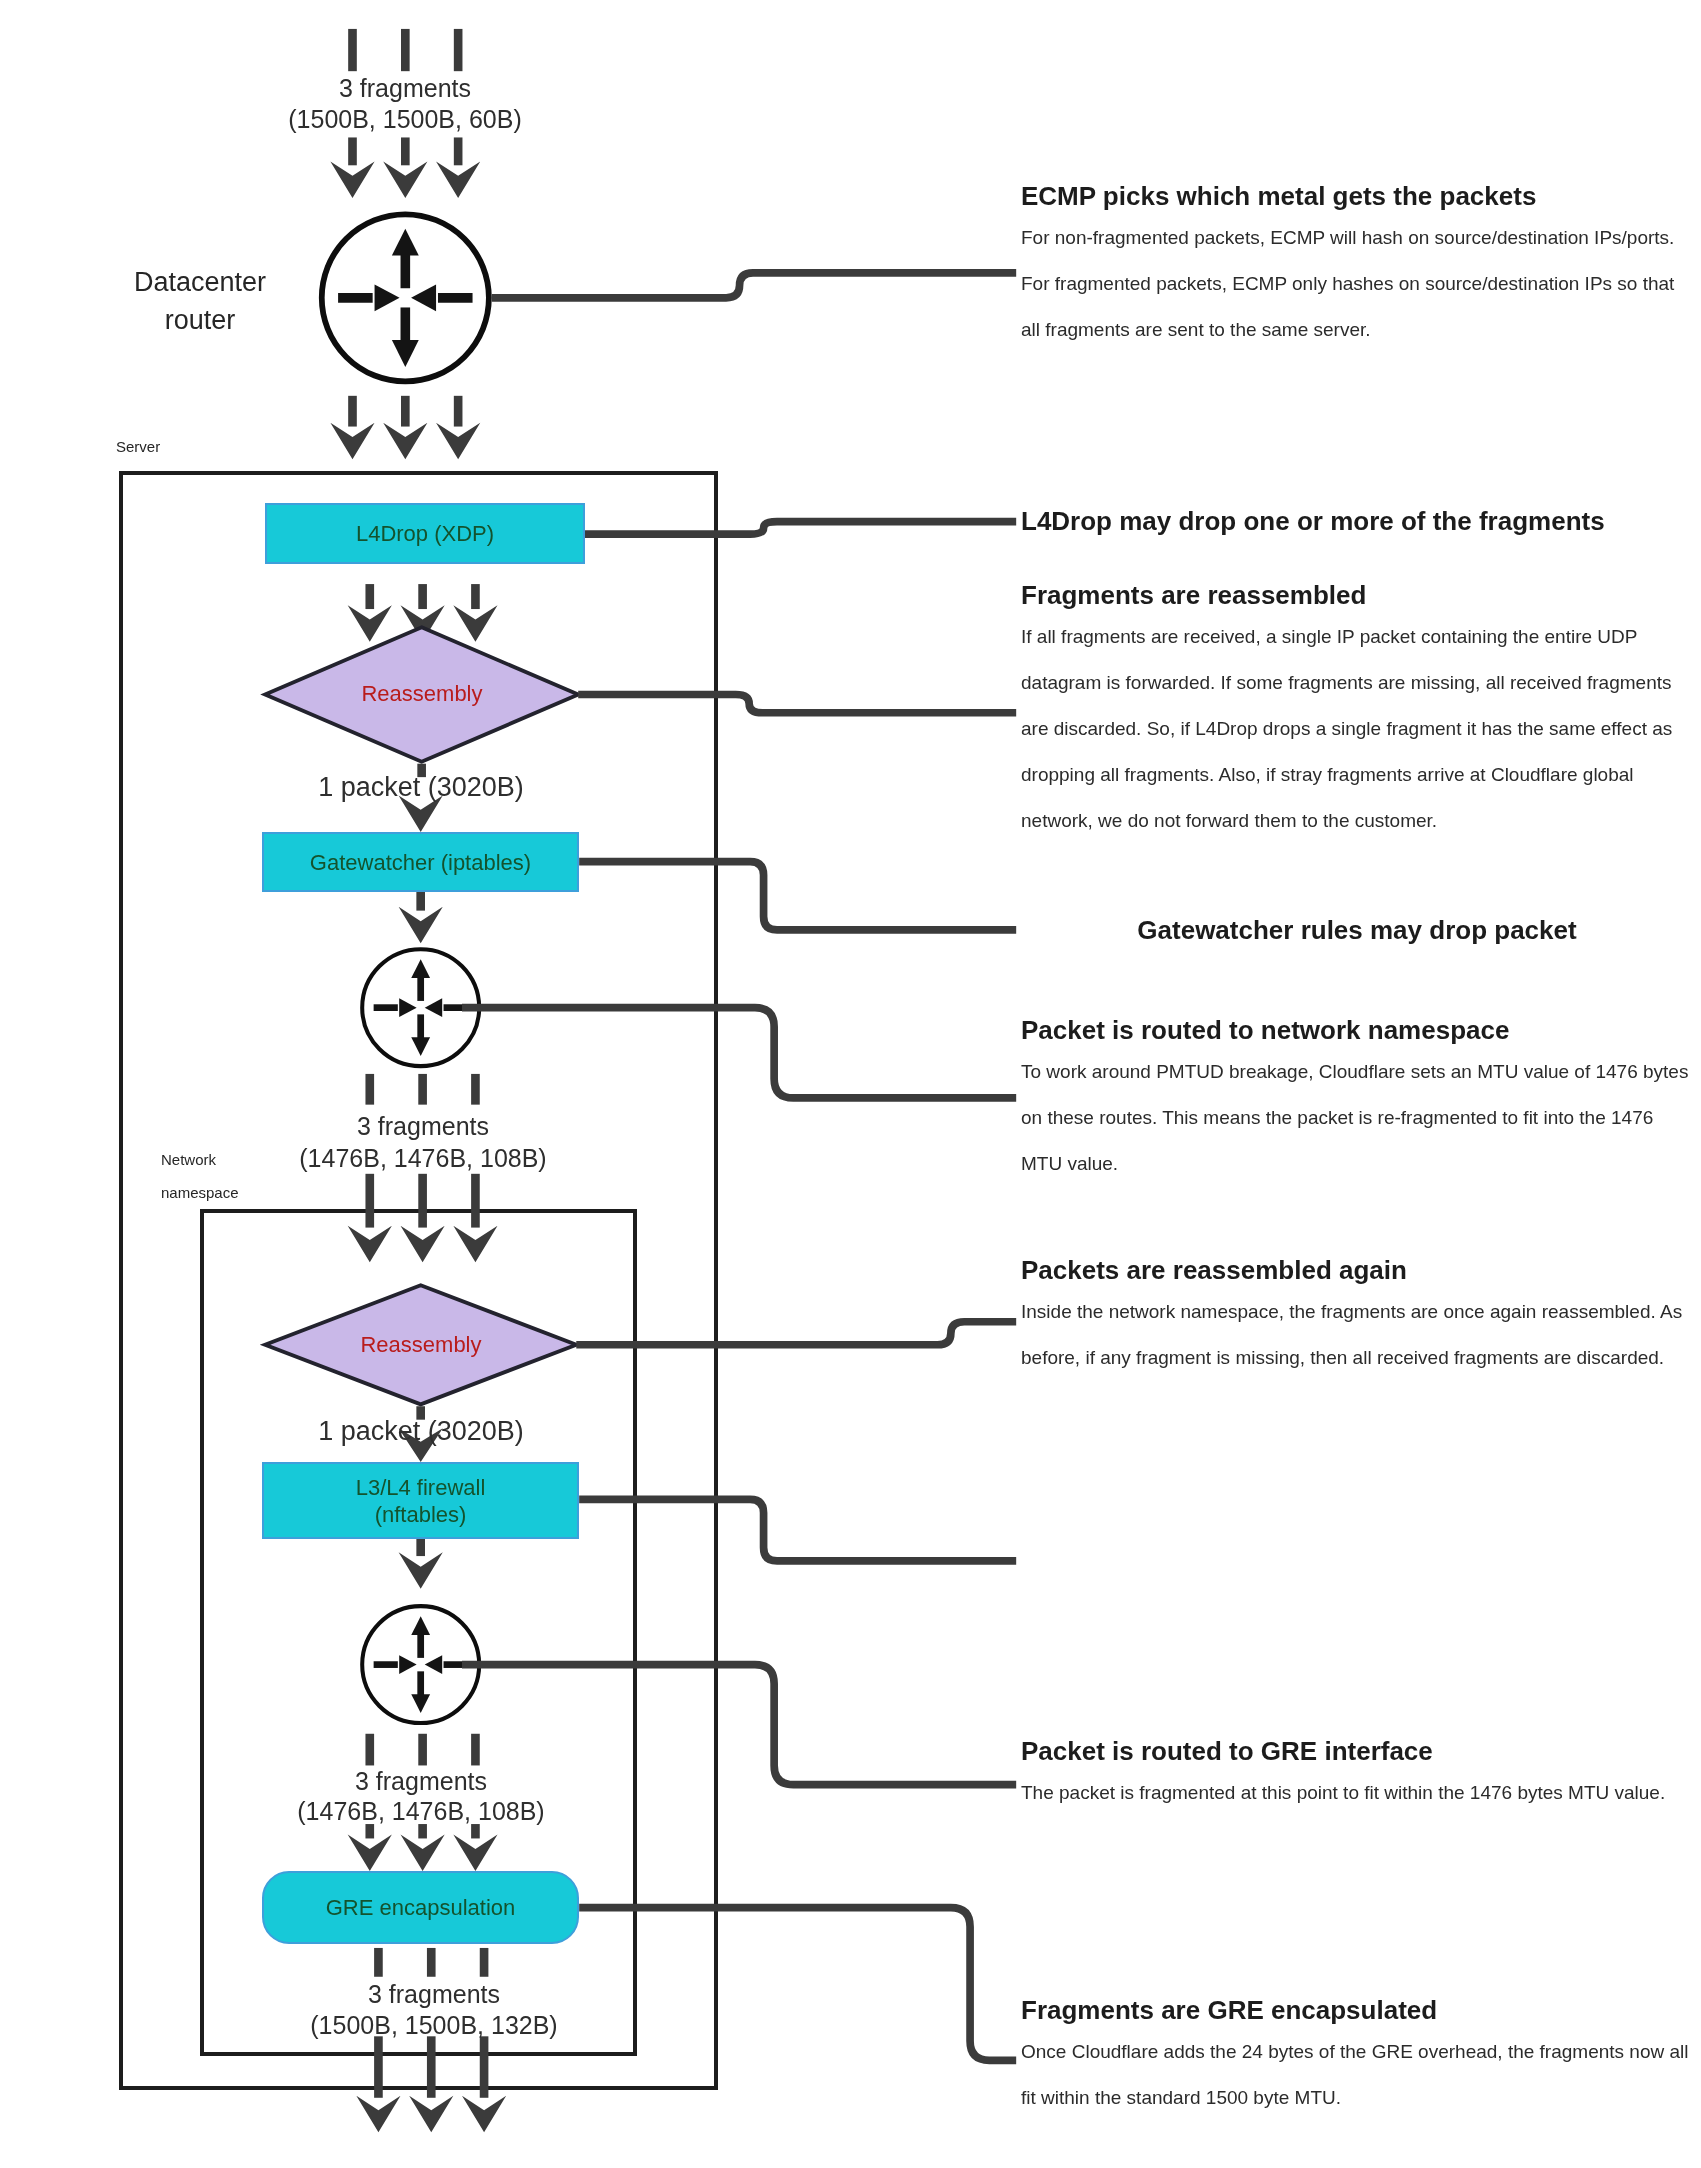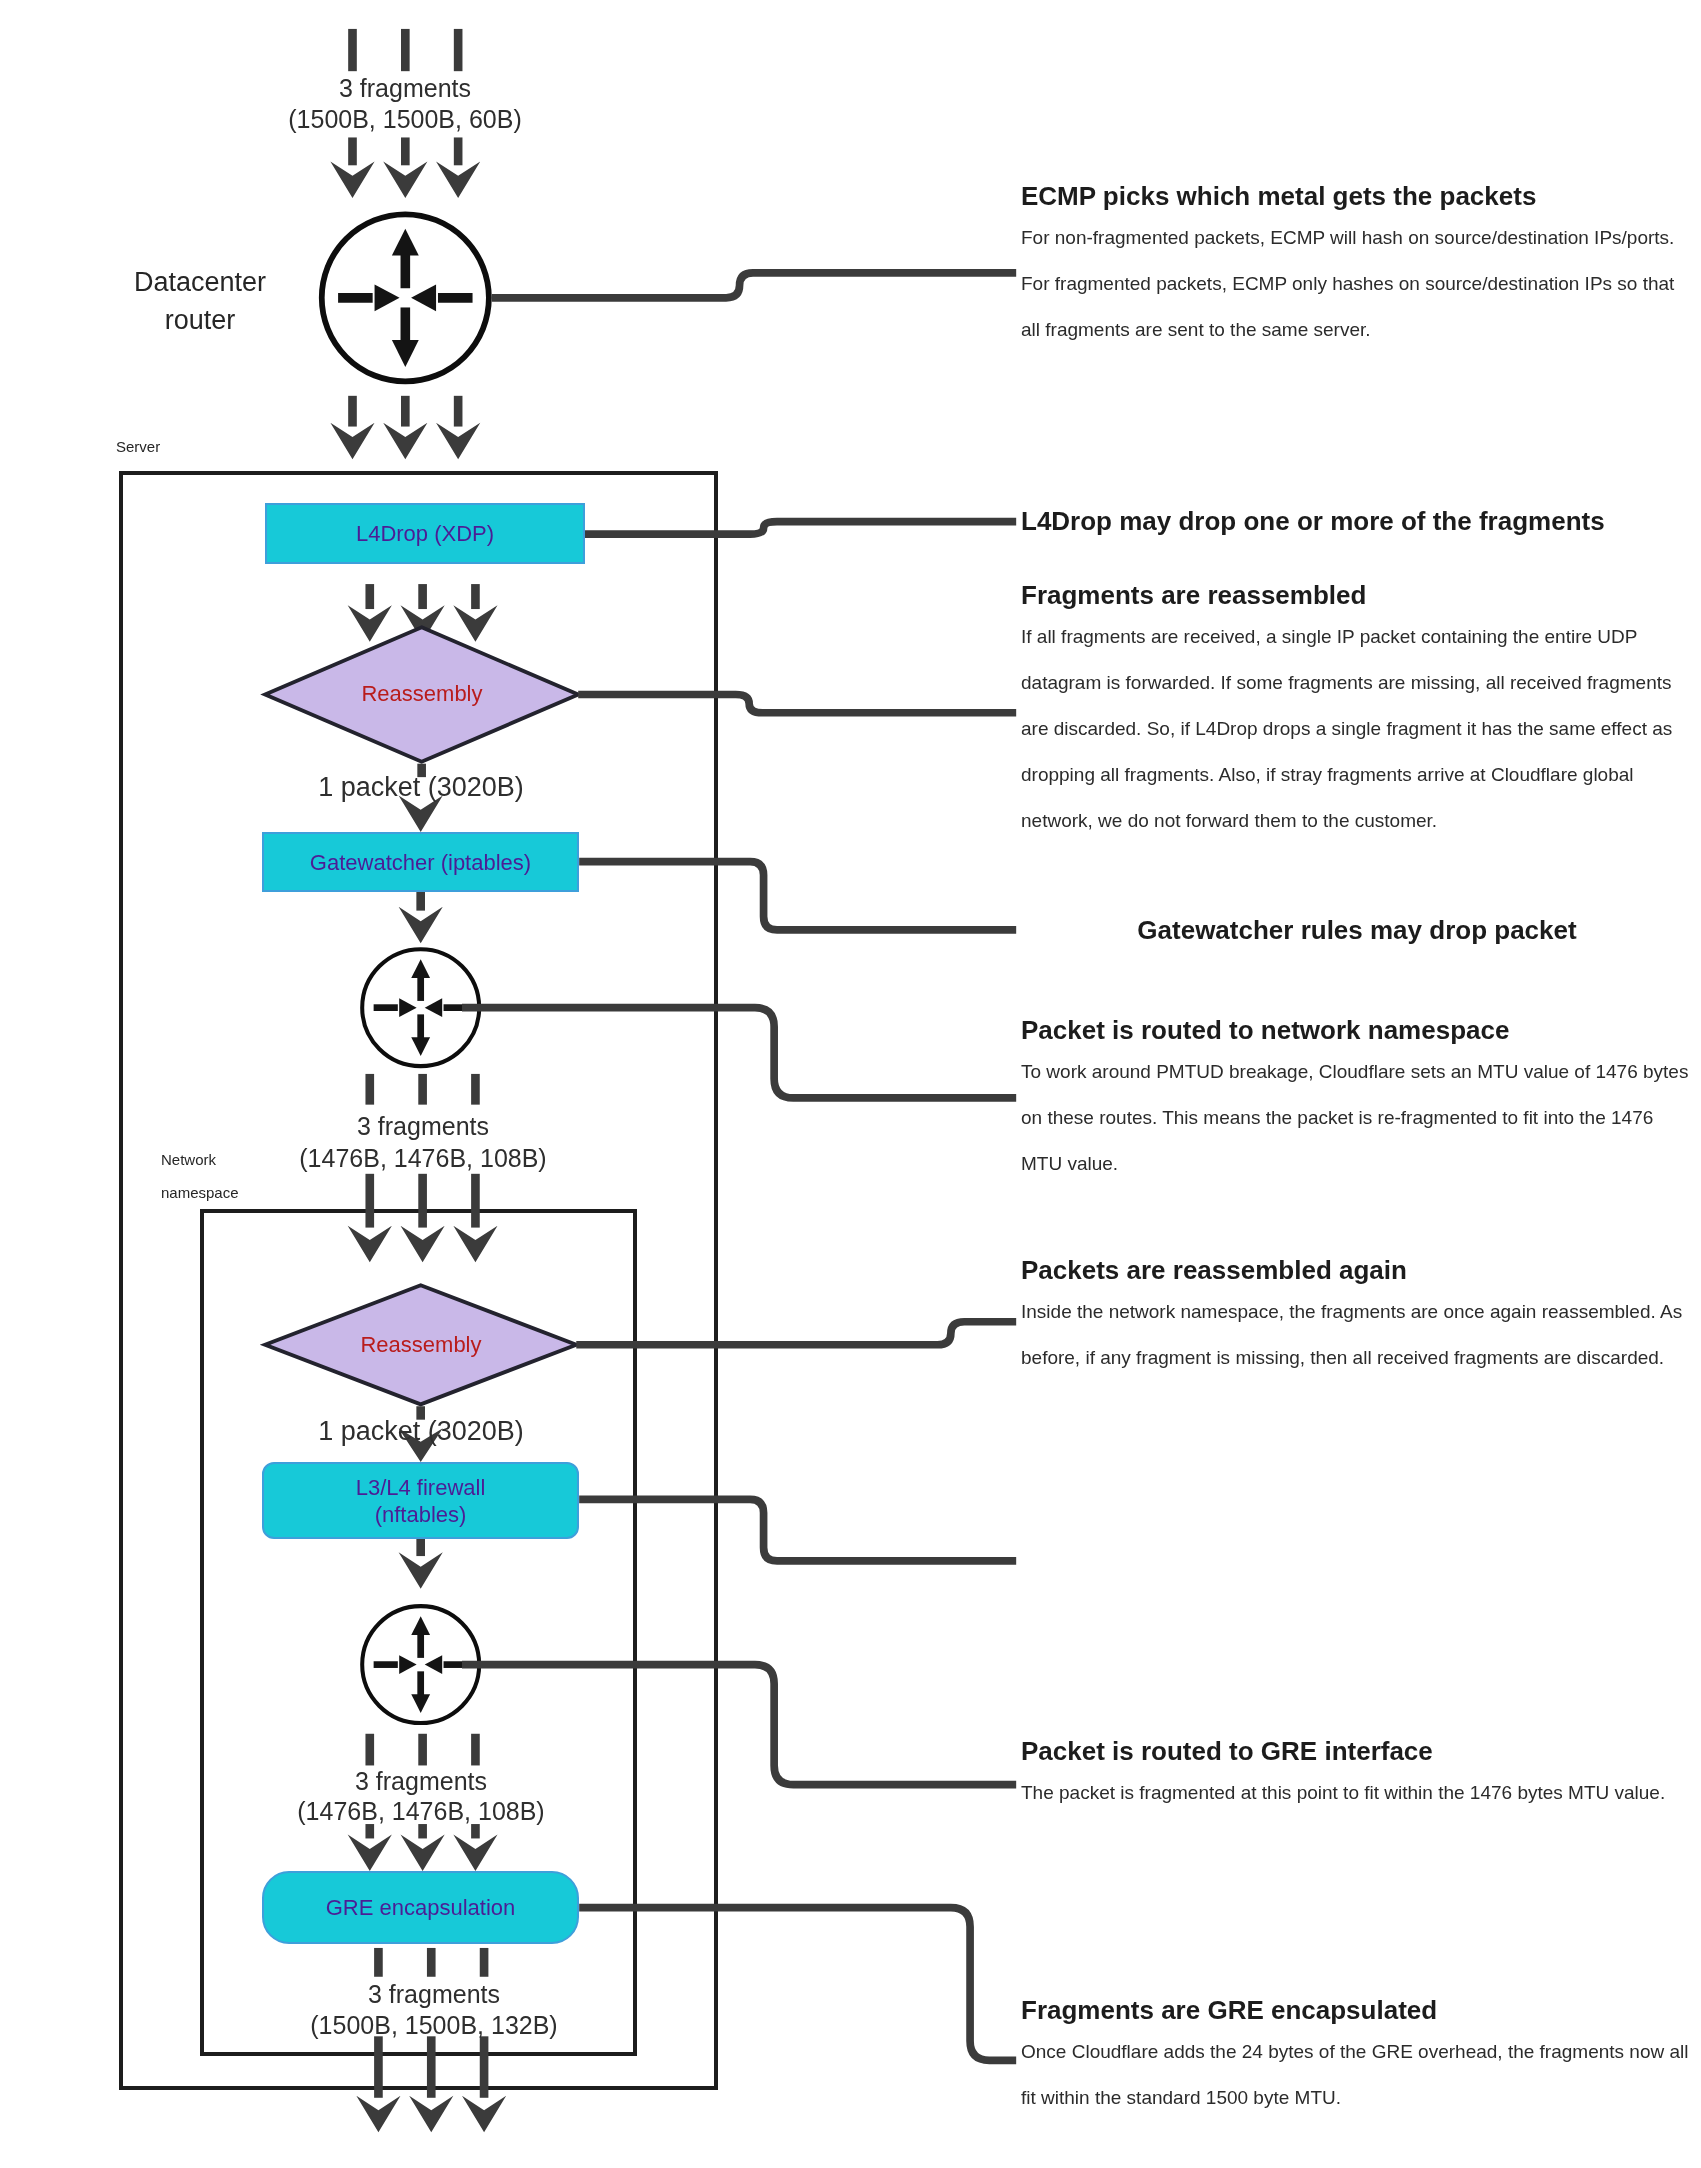--- a/index.html
+++ b/index.html
@@ -4,21 +4,21 @@
 <style>
   html,body{margin:0;padding:0;background:#ffffff;}
   #canvas{position:relative;width:1701px;height:2168px;background:#ffffff;overflow:hidden;
           font-family:"Liberation Sans", sans-serif;color:#2a2a2a;}
   .layer-rect{position:absolute;z-index:1;box-sizing:border-box;border:4.8px solid #1d1d1d;background:transparent;}
   #gfx{position:absolute;left:0;top:0;z-index:2;}
   .txt{position:absolute;z-index:3;}
   .center{text-align:center;}
   .node{position:absolute;z-index:3;background:#17C9D8;border:2.9px solid #3E9FDB;box-sizing:border-box;
         display:flex;flex-direction:column;align-items:center;justify-content:center;
-        font-size:22px;color:#4c1d95;text-align:center;line-height:27px;}
+        font-size:22px;color:#14532d;text-align:center;line-height:27px;}
   .frag-label{font-size:25px;color:#2e2e2e;}
   .packet-label{font-size:27px;color:#2e2e2e;}
   .box-caption{font-size:15px;color:#262626;}
   .diamond-label{font-size:22px;color:#b91c1c;}
   .big-label{font-size:27px;line-height:38px;color:#262626;}
   .ann{position:absolute;z-index:3;left:1021px;width:672px;}
   .ann-title{font-size:26px;font-weight:bold;color:#1c1c1c;line-height:33px;}
   .ann-body{font-size:19px;color:#2b2b2b;line-height:46px;margin-top:1.9px;}
 </style>
 </head>
@@ -202,21 +202,21 @@
 
   <div class="txt box-caption" style="left:161px;top:1143px;line-height:33px;">
     <div>Network</div>
     <div>namespace</div>
   </div>
 
   <div class="txt center diamond-label" style="left:277px;top:1332px;width:288px;">Reassembly</div>
 
   <div class="txt center packet-label" style="left:277px;top:1416px;width:288px;">1 packet (3020B)</div>
 
-  <div class="node" style="left:262px;top:1462px;width:317px;height:77px;border-radius:12px;">
+  <div class="node" style="left:262px;top:1462px;width:317px;height:77px;">
     <div>L3/L4 firewall</div>
     <div>(nftables)</div>
   </div>
 
   <div class="txt center frag-label" style="left:277px;top:1767px;width:288px;">3 fragments</div>
   <div class="txt center frag-label" style="left:253px;top:1797px;width:336px;">(1476B, 1476B, 108B)</div>
 
   <div class="node" style="left:262px;top:1871px;width:317px;height:73px;border-radius:27px;">
     <div>GRE encapsulation</div>
   </div>

